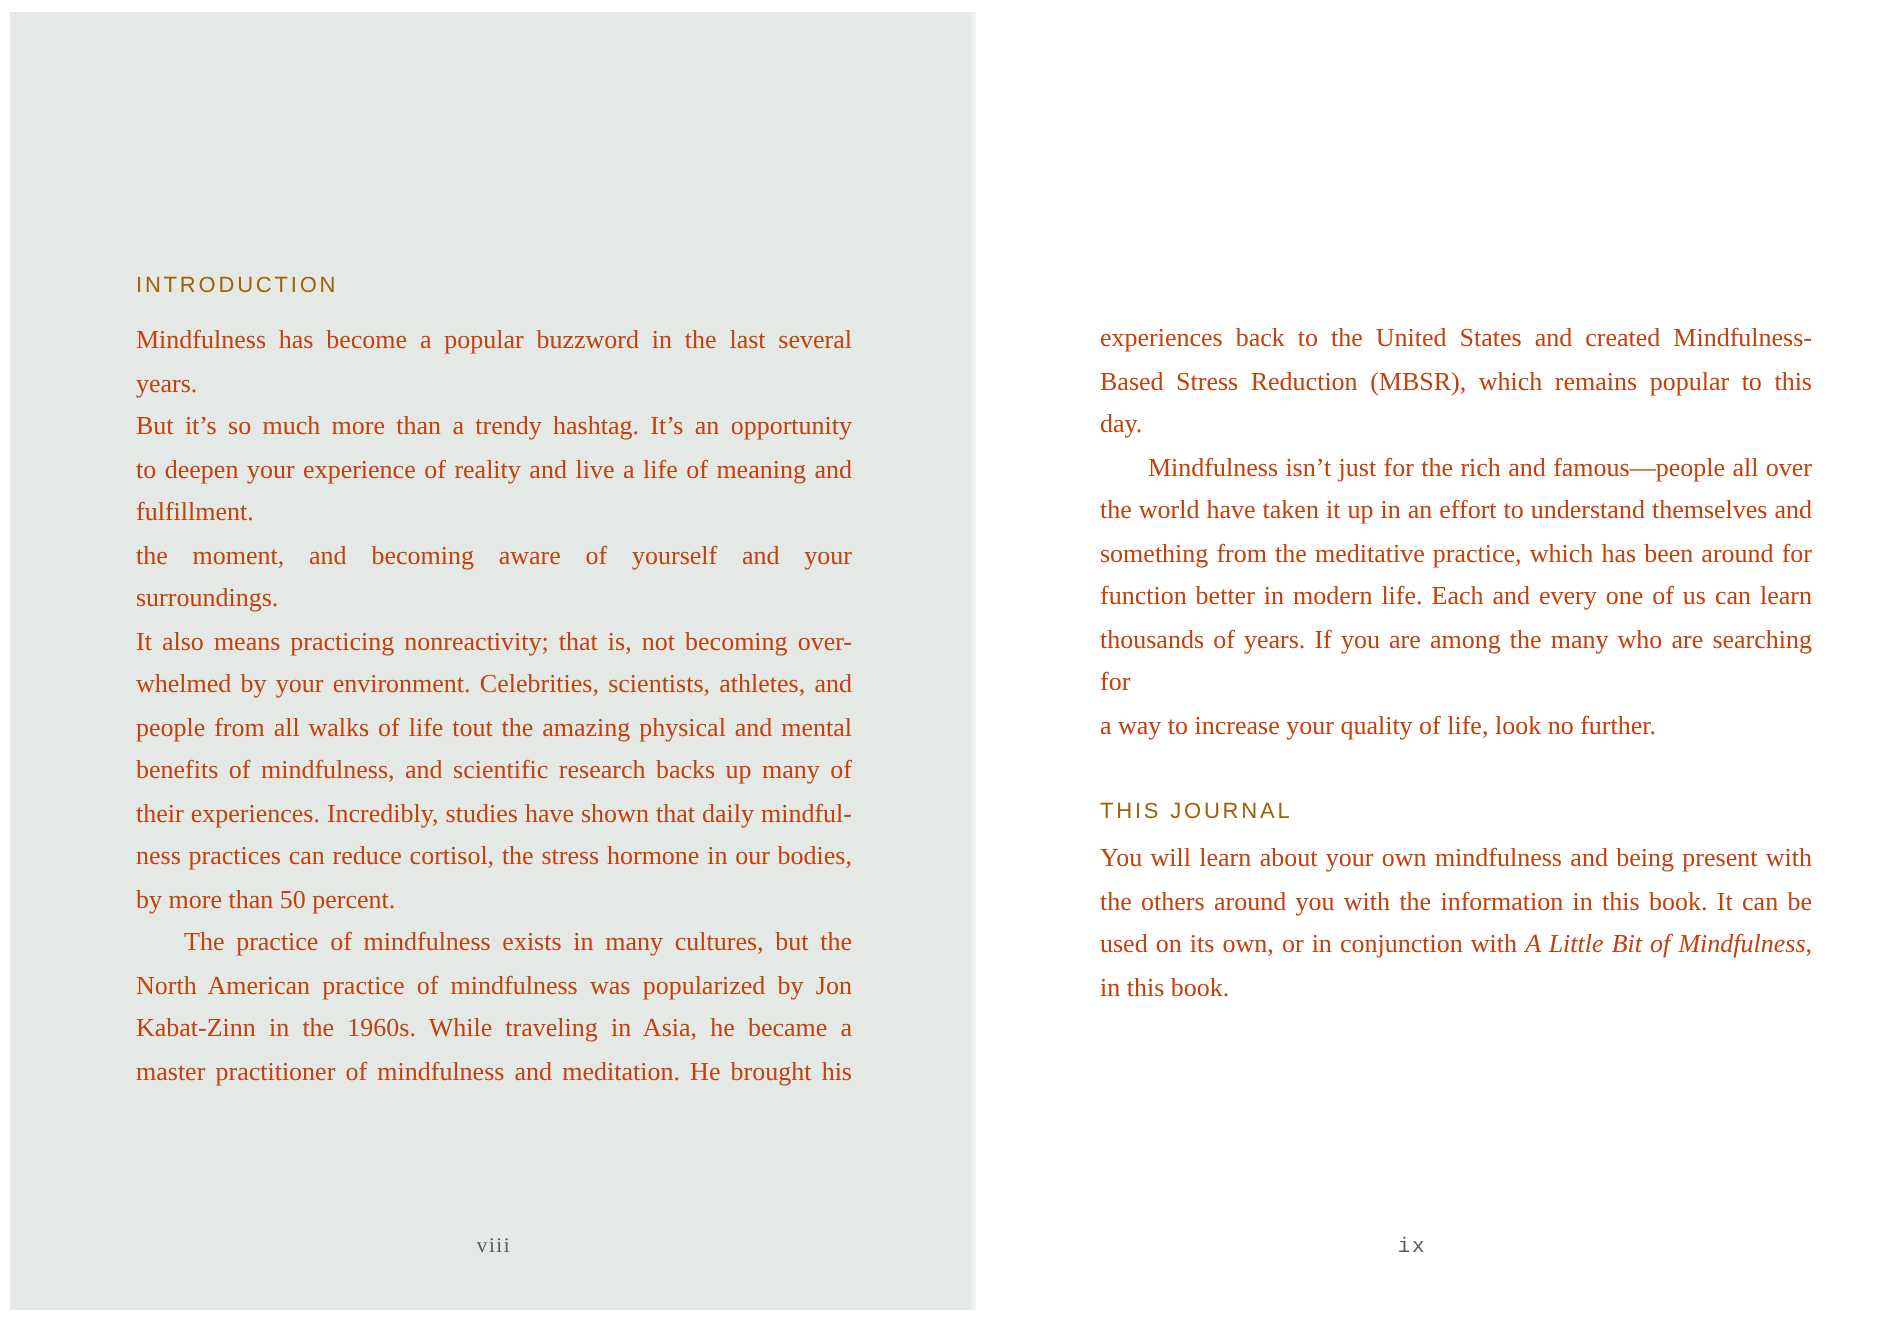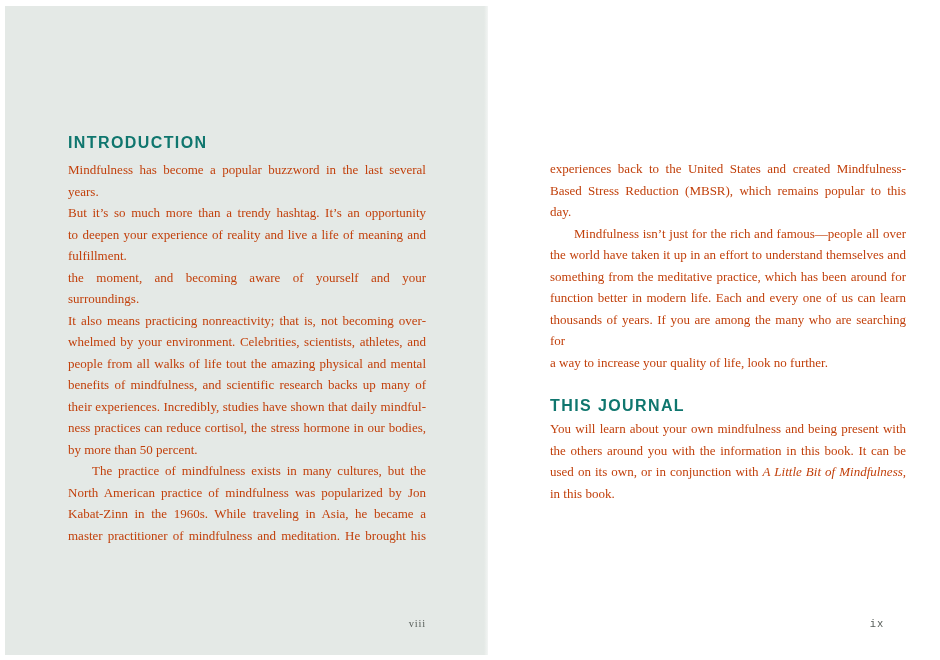--- a/index.html
+++ b/index.html
@@ -30,24 +30,24 @@
     background: #ffffff;
   }
 
   .text-block { position: absolute; color: #3c423f; }
 
   .left-text  { left: 68px;  top: 134px; width: 358px; }
   .right-text { left: 550px; top: 158px; width: 356px; }
 
   .section-heading {
     font-family: "Liberation Sans", sans-serif;
-    font-size: 16px;
-    font-weight: 700;
+    font-size: 11px;
+    font-weight: 400;
     letter-spacing: 1.4px;
-    color: #0f766e;
+    color: #a16207;
     line-height: 18px;
     margin: 0 0 7px 0;
   }
   .right-text .section-heading { margin-top: 23px; margin-bottom: 2px; line-height: 20px; }
 
   .line {
     font-size: 13px;
     line-height: 21.5px;
     color: #c2410c;
     text-align: justify;
@@ -57,21 +57,21 @@
   .line.end { text-align-last: left; }
   .line.ind { text-indent: 24px; }
   .line em { font-style: italic; }
 
   .folio {
     position: absolute;
     top: 618px;
     font-size: 10.5px;
     letter-spacing: 0.8px;
     color: #565c58;
-    text-align: right;
+    text-align: center;
   }
   .folio-left  { left: 68px;  width: 358px; }
   .folio-right { left: 528px; width: 356px; font-family: Liberation Mono, monospace; }
 </style>
 </head>
 <body>
 
 <div class="spread">
 
   <div class="page-left"></div>

